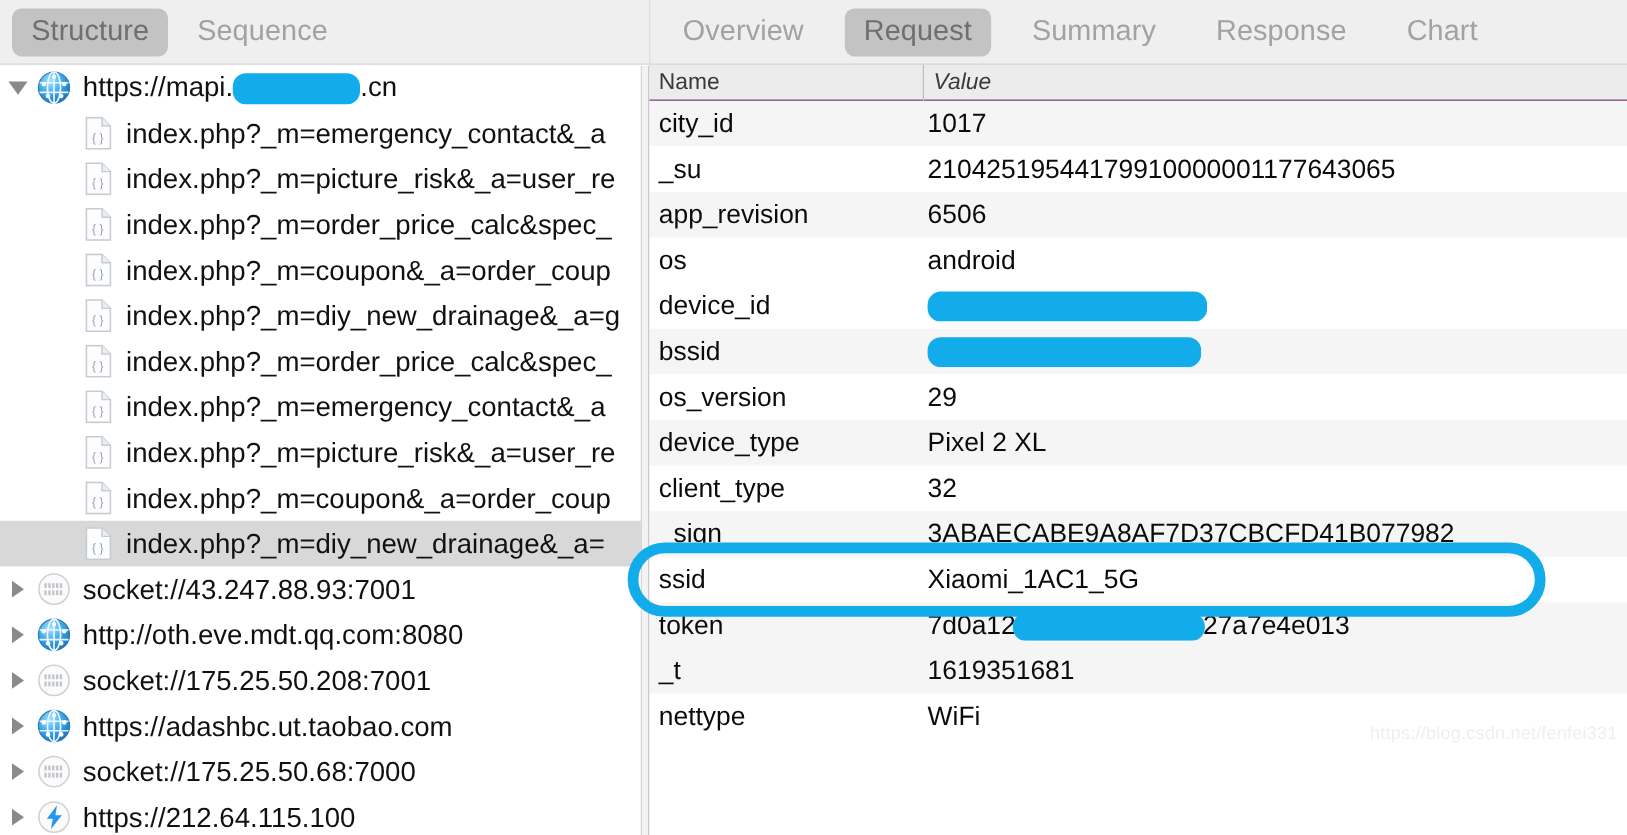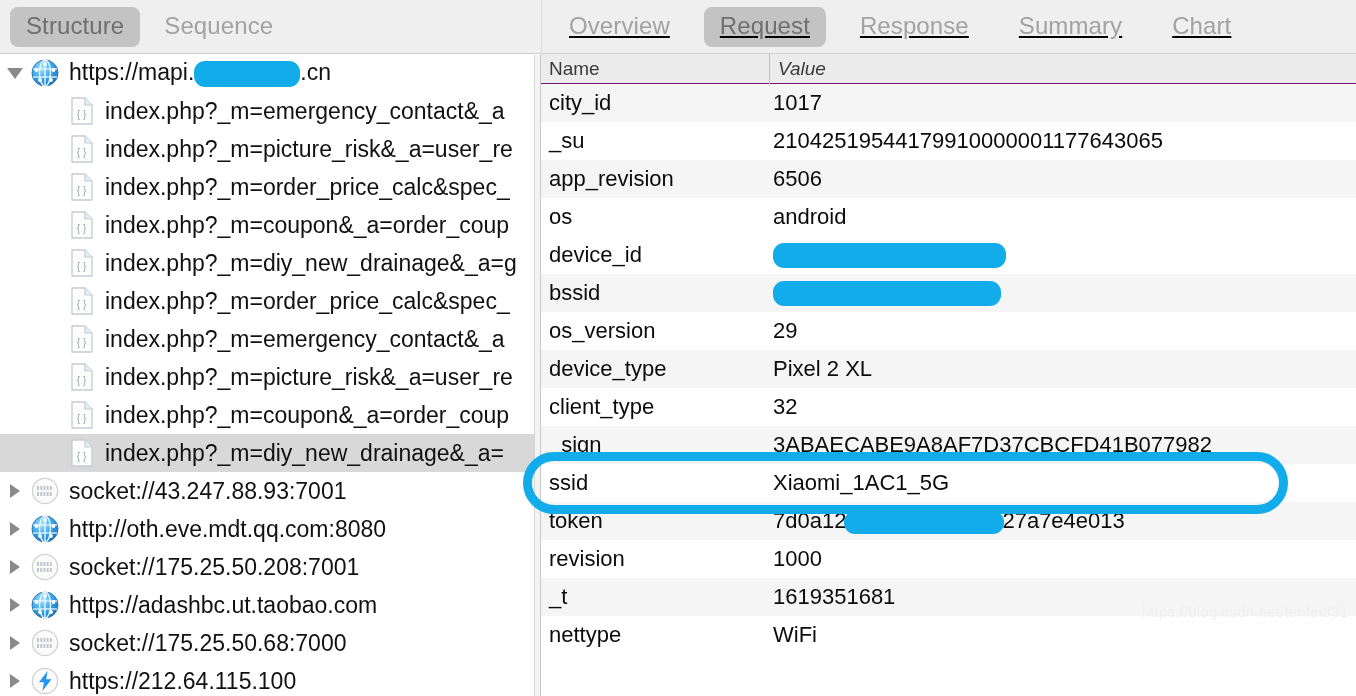--- a/index.html
+++ b/index.html
@@ -24,21 +24,21 @@
 
   .tabbar {
     height: 54px;
     background: #efefef;
     border-bottom: 1px solid #cfcfcf;
     display: flex;
     align-items: center;
     padding-left: 10px;
     gap: 8px;
   }
-  .tabbar.right-tabs { padding-left: 12px; gap: 18px; text-decoration: underline; }
+  .tabbar.right-tabs { padding-left: 12px; gap: 18px; }
 
   .tab {
     font-size: 24px;
     color: #a2a2a2;
     padding: 5px 16px 7px 16px;
     border-radius: 8px;
     letter-spacing: 0.1px;
     white-space: nowrap;
   }
   .tab.active {
@@ -438,22 +438,22 @@
           </span>
           <span class="row-label">https://212.64.115.100</span>
         </div>
       </div>
   </div>
 
   <div id="right-pane">
     <div class="tabbar right-tabs" id="right-tabbar">
         <div class="tab">Overview</div>
         <div class="tab active">Request</div>
+        <div class="tab">Summary</div>
         <div class="tab">Response</div>
-        <div class="tab">Summary</div>
         <div class="tab">Chart</div>
       </div>
     <div class="grid-head">
       <div class="gh-name">Name</div>
       <div class="gh-sep"></div>
       <div class="gh-value">Value</div>
     </div>
     <div class="grid-body" id="params-body">
         <div class="grow odd">
           <div class="g-name">city_id</div>
@@ -496,24 +496,20 @@
           <div class="g-value">3ABAECABE9A8AF7D37CBCFD41B077982</div>
         </div>
         <div class="grow even">
           <div class="g-name">ssid</div>
           <div class="g-value">Xiaomi_1AC1_5G</div>
         </div>
         <div class="grow odd">
           <div class="g-name">token</div>
           <div class="g-value"><span>7d0a12</span><span class="censor" style="width: 160px; height: 23px; margin: 0px -2px;"></span><span>27a7e4e013</span></div>
         </div>
-        <div class="grow even">
-          <div class="g-name">revision</div>
-          <div class="g-value">1000</div>
-        </div>
         <div class="grow odd">
           <div class="g-name">_t</div>
           <div class="g-value">1619351681</div>
         </div>
         <div class="grow even">
           <div class="g-name">nettype</div>
           <div class="g-value">WiFi</div>
         </div>
       </div>
   </div>

